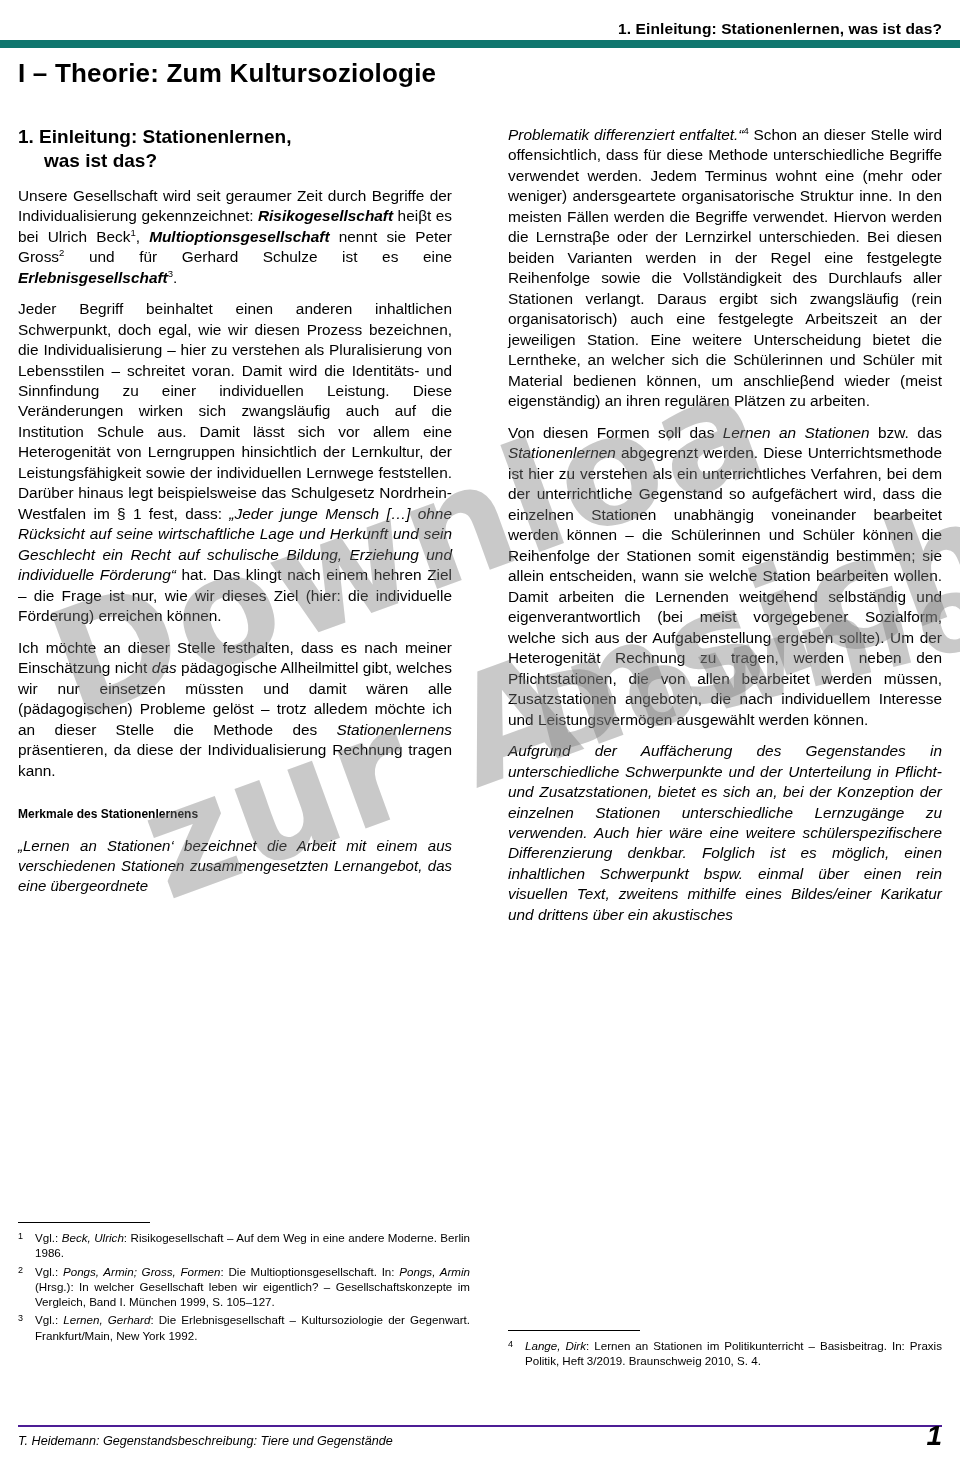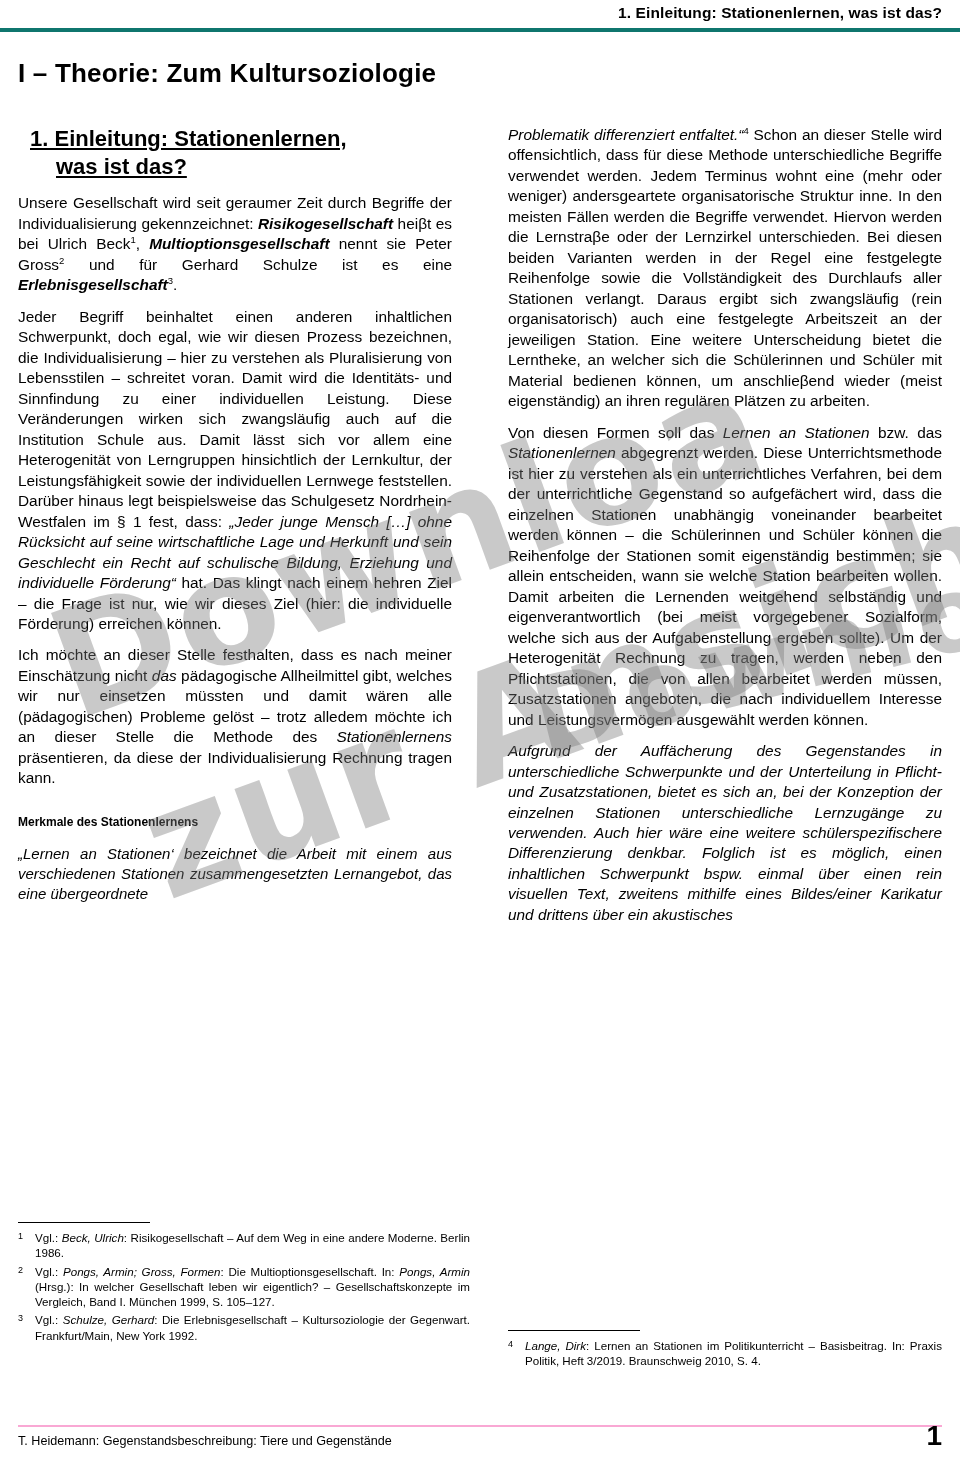--- a/index.html
+++ b/index.html
@@ -10,23 +10,23 @@
     background: #ffffff;
     font-family: "Liberation Sans", sans-serif;
     color: #000000;
     position: relative;
     overflow: hidden;
   }
 
   
   .page-header {
     position: absolute;
-    top: 0; left: 0; right: 0;
+    top: 16px; left: 0; right: 0;
     height: 32px;
-    border-bottom: 4px solid #0f766e;
+    border-bottom: 8px solid #0f766e;
   }
   .header-title {
     position: absolute;
     right: 18px;
     top: 4px;
     font-size: 15.5px;
     font-weight: bold;
     letter-spacing: 0.1px;
   }
 
@@ -46,25 +46,24 @@
     top: 125px;
     width: 434px;
     font-size: 15.4px;
     line-height: 1.33;
     text-align: justify;
   }
   .col-left  { left: 18px; }
   .col-right { left: 508px; }
 
   .section-title {
-    font-size: 22px;
+    font-size: 19px;
     font-weight: bold;
     line-height: 1.28;
-    margin: 0 0 12px 12px;
-    text-decoration: underline;
+    margin: 0 0 12px 0;
   }
   .section-title .indent { display: block; padding-left: 26px; }
 
   p.para { margin: 0 0 11px 0; }
   p.para:last-child { margin-bottom: 0; font-style: italic; }
 
   .it { font-style: italic; }
   .b  { font-weight: bold; }
   sup { font-size: 0.62em; vertical-align: super; line-height: 0; }
 
@@ -117,24 +116,25 @@
     padding-top: 1px;
   }
   .fn-txt { flex: 1; }
 
   
   .page-footer {
     position: absolute;
     left: 18px;
     right: 18px;
     bottom: 14px;
-    border-top: 2px solid #f9a8d4;
+    border-top: 2px solid #4c1d95;
     padding-top: 6px;
     font-size: 12.6px;
     line-height: 1.32;
+    font-style: italic;
   }
   .footer-page-num {
     position: absolute;
     right: 0;
     bottom: 0;
     font-size: 28px;
     font-weight: bold;
     line-height: 1;
   }
 
@@ -222,21 +222,21 @@
     <div class="fn-txt"><span>Vgl.: </span><span class="it">Beck, Ulrich</span><span>: Risikogesellschaft – Auf dem Weg in eine andere Moderne. Berlin 1986.</span></div>
   </div>
 
   <div class="fn">
     <div class="fn-num">2</div>
     <div class="fn-txt"><span>Vgl.: </span><span class="it">Pongs, Armin; Gross, Formen</span><span>: Die Multioptionsgesellschaft. In: </span><span class="it">Pongs, Armin</span><span> (Hrsg.): In welcher Gesellschaft leben wir eigentlich? – Gesellschaftskonzepte im Vergleich, Band I. München 1999, S. 105–127.</span></div>
   </div>
 
   <div class="fn">
     <div class="fn-num">3</div>
-    <div class="fn-txt"><span>Vgl.: </span><span class="it">Schulze, Gerhard</span><span>: Die Erlebnisgesellschaft – Kultursoziologie der Gegenwart. Frankfurt/Main, New York 1992.</span></div>
+    <div class="fn-txt"><span>Vgl.: </span><span class="it">Lernen, Gerhard</span><span>: Die Erlebnisgesellschaft – Kultursoziologie der Gegenwart. Frankfurt/Main, New York 1992.</span></div>
   </div>
 </div>
 
 <div class="footnotes-right">
   <div class="fn-rule"></div>
   <div class="fn">
     <div class="fn-num">4</div>
     <div class="fn-txt"><span class="it">Lange, Dirk</span><span>: Lernen an Stationen im Politikunterricht – Basisbeitrag. In: Praxis Politik, Heft 3/2019. Braunschweig 2010, S. 4.</span></div>
   </div>
 </div>

